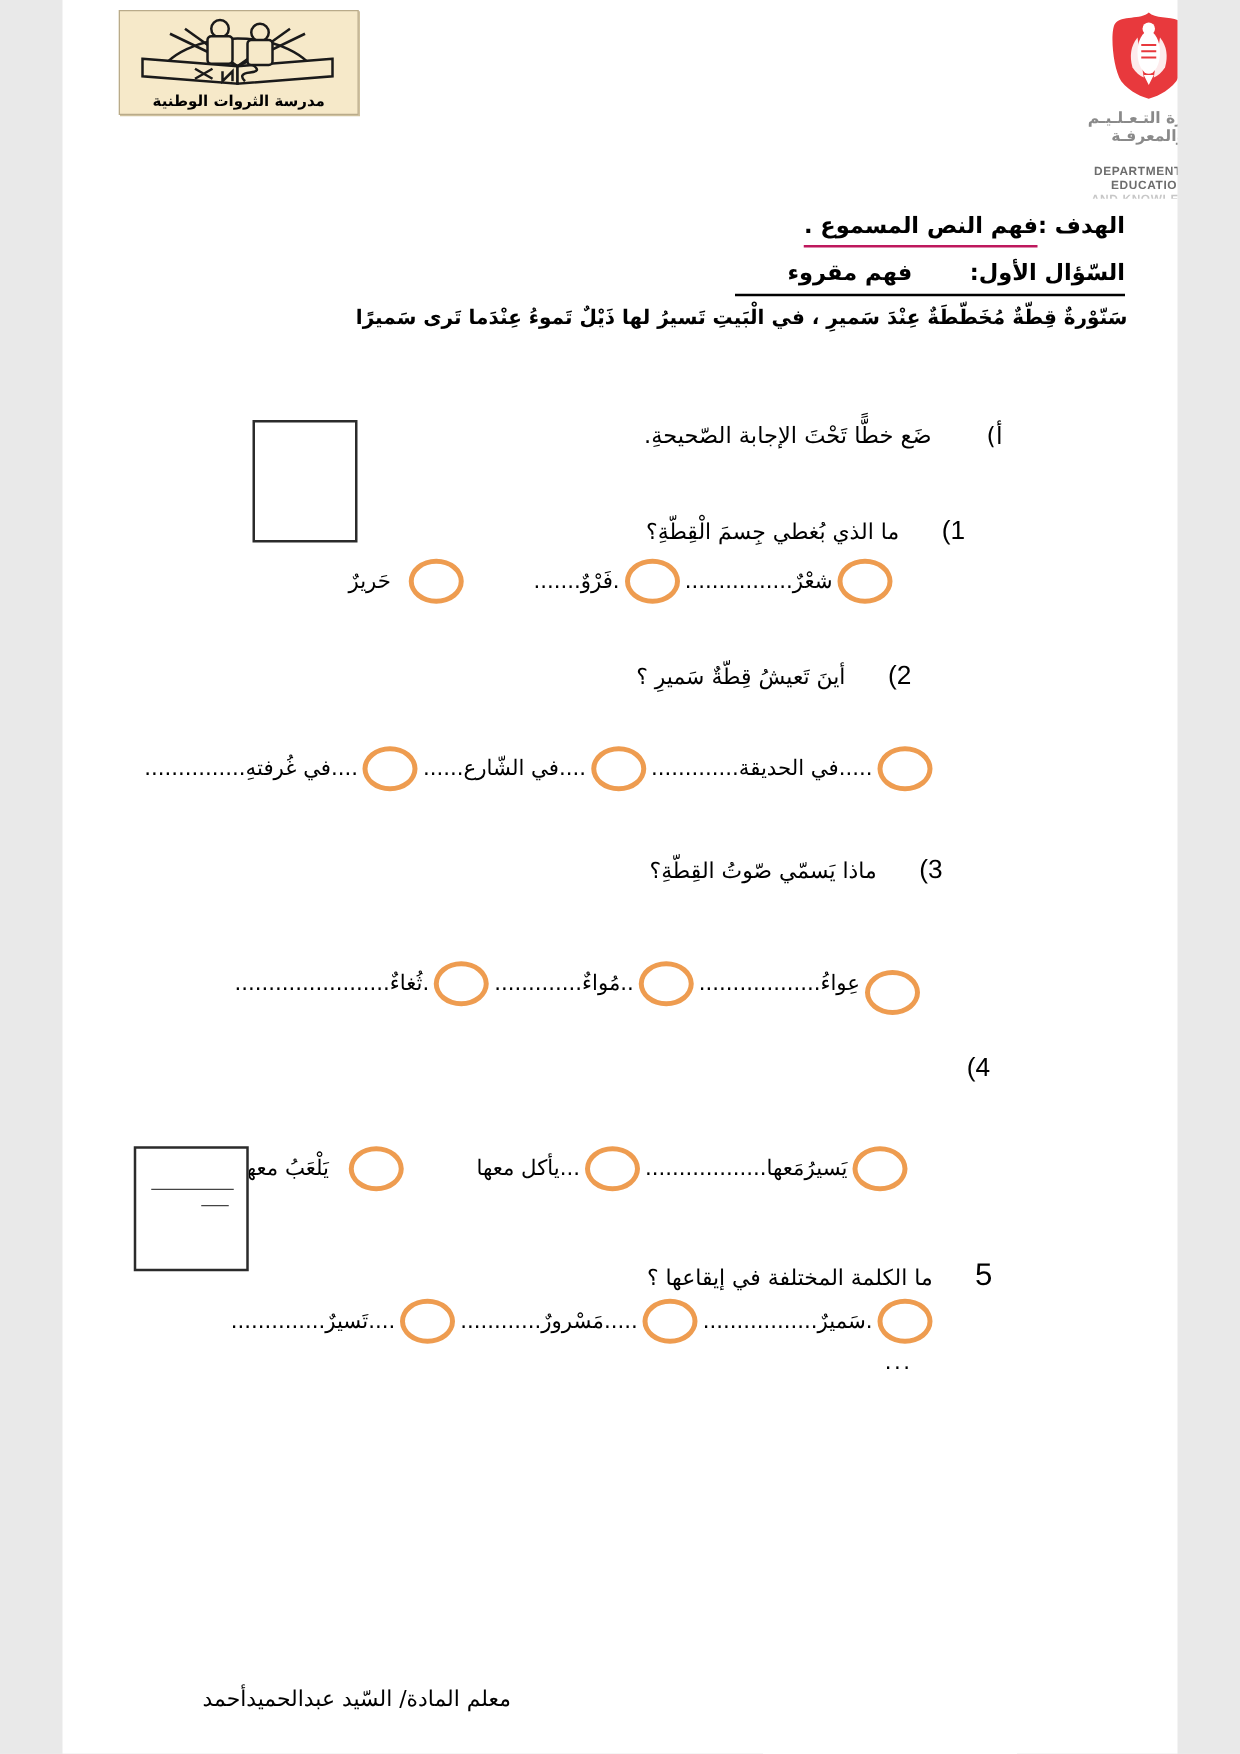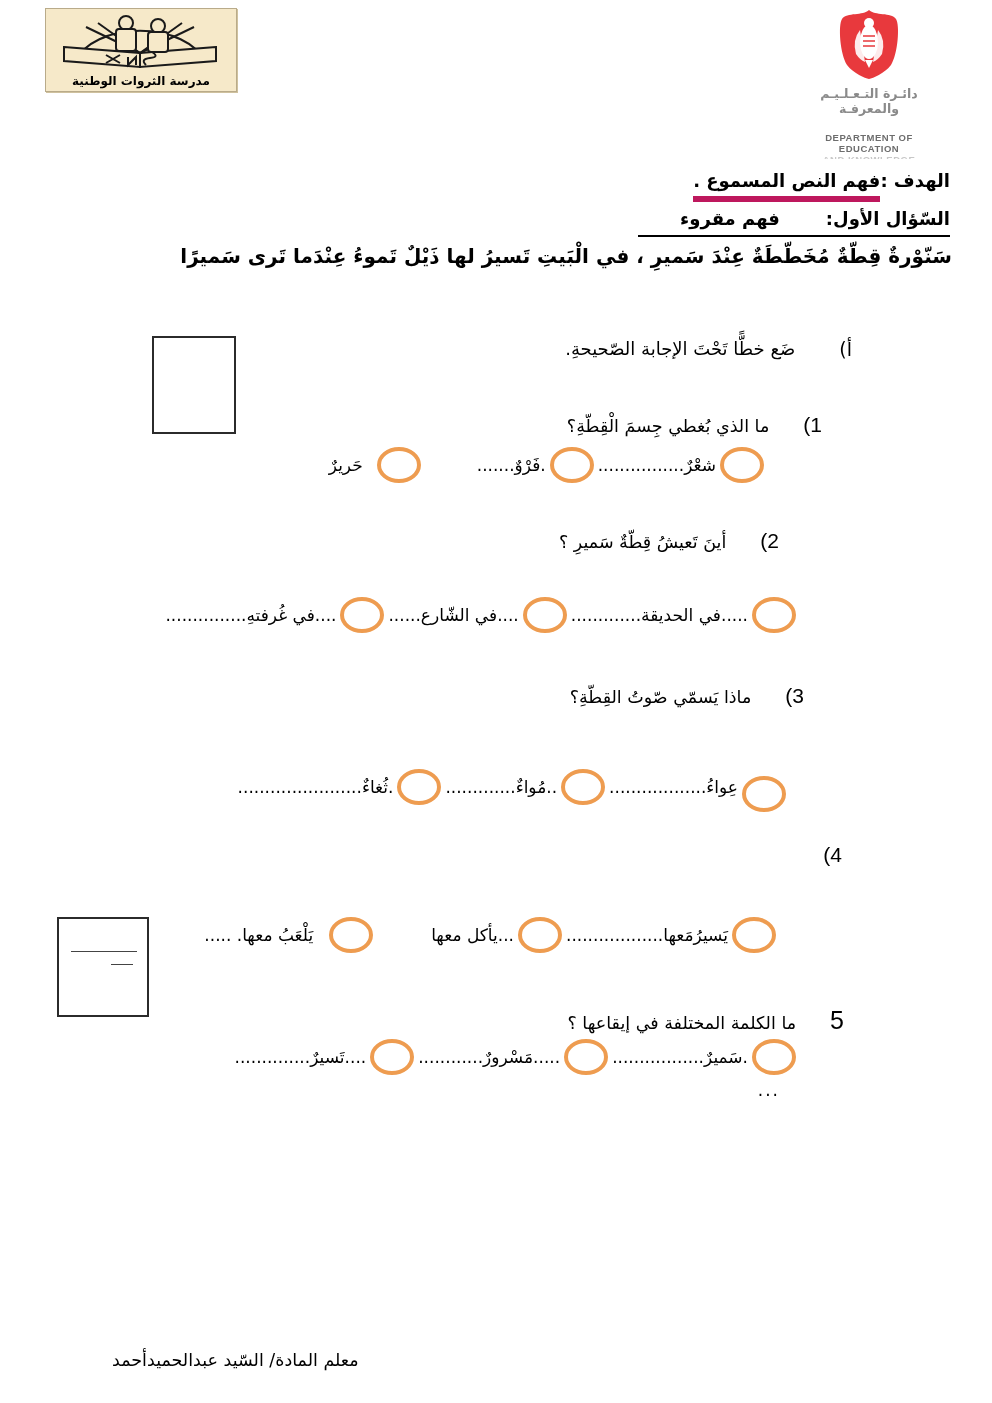--- a/index.html
+++ b/index.html
@@ -1,18 +1,18 @@
 <!DOCTYPE html>
 <html lang="ar"><head>
 <meta charset="utf-8">
 <style>
   html,body{margin:0;padding:0;background:#e9e9e9;}
   .page{
     position:relative;
-    width:992px;height:1403px;
+    width:892px;height:1403px;
     margin:0 auto;
     background:#ffffff;
     overflow:hidden;
     font-family:"DejaVu Sans",sans-serif;
     color:#000;
   }
   .abs{position:absolute;}
 
   
   .school-logo{
@@ -42,30 +42,30 @@
     top:118px;right:42px;
     direction:rtl;white-space:nowrap;
     font-weight:bold;font-size:17px;
     border-bottom:2.5px solid #000;padding-bottom:4px;
   }
   .title-years{font-size:27px;font-family:"Liberation Sans",sans-serif;font-weight:bold;letter-spacing:-1px;}
   .goal-line{
     top:170px;right:42px;direction:rtl;white-space:nowrap;
     font-weight:bold;font-size:18px;
   }
-  .goal-underline{border-bottom:6px solid #be185d;padding-bottom:5px;}
+  .goal-underline{border-bottom:2px solid #be185d;padding-bottom:5px;}
   .section-line{
     top:208px;right:42px;width:312px;
     direction:rtl;display:flex;gap:46px;
     font-weight:bold;font-size:18px;
     border-bottom:2px solid #000;padding-bottom:6px;
   }
 
   
-  .passage-1{top:244px;right:40px;direction:rtl;white-space:nowrap;font-size:20px;font-weight:bold;}
+  .passage-1{top:244px;right:40px;direction:rtl;white-space:nowrap;font-size:16px;font-weight:bold;}
   .passage-2{top:278px;right:40px;direction:rtl;white-space:nowrap;font-size:20px;font-weight:bold;}
 
   
   .part-a{top:338px;right:140px;direction:rtl;display:flex;gap:44px;font-size:18px;}
   .part-a-label{font-size:19px;}
 
   
   .box1{left:152px;top:336px;width:80px;height:94px;border:2px solid #2b2b2b;background:#fff;}
   .box2{left:57px;top:917px;width:88px;height:96px;border:2px solid #2b2b2b;background:#fff;}
   .box2 .dash1{position:absolute;top:32px;left:12px;width:66px;border-top:1.5px solid #444;}

